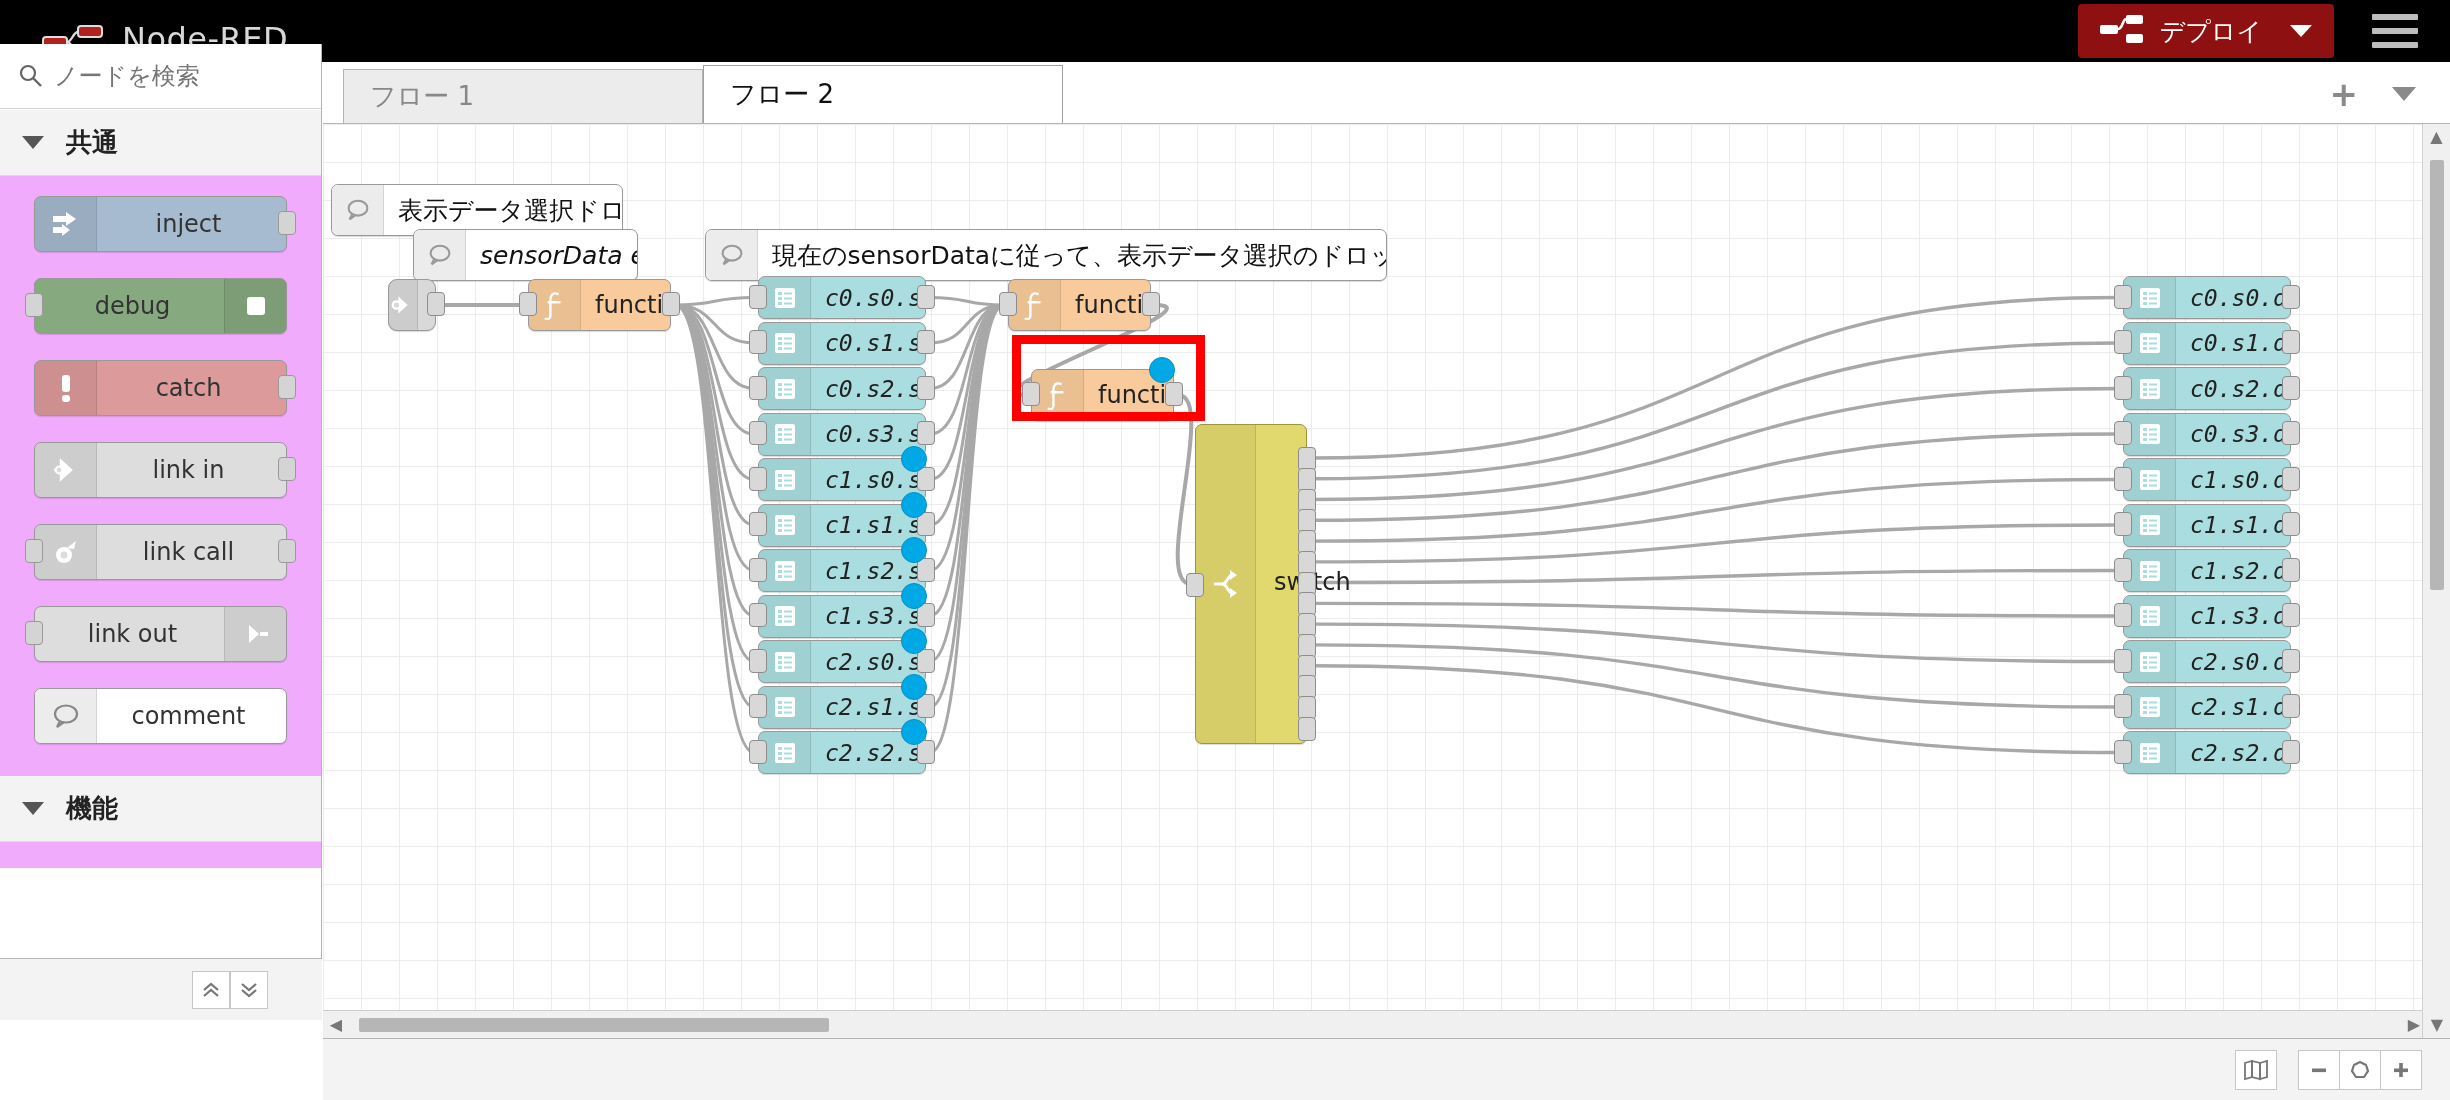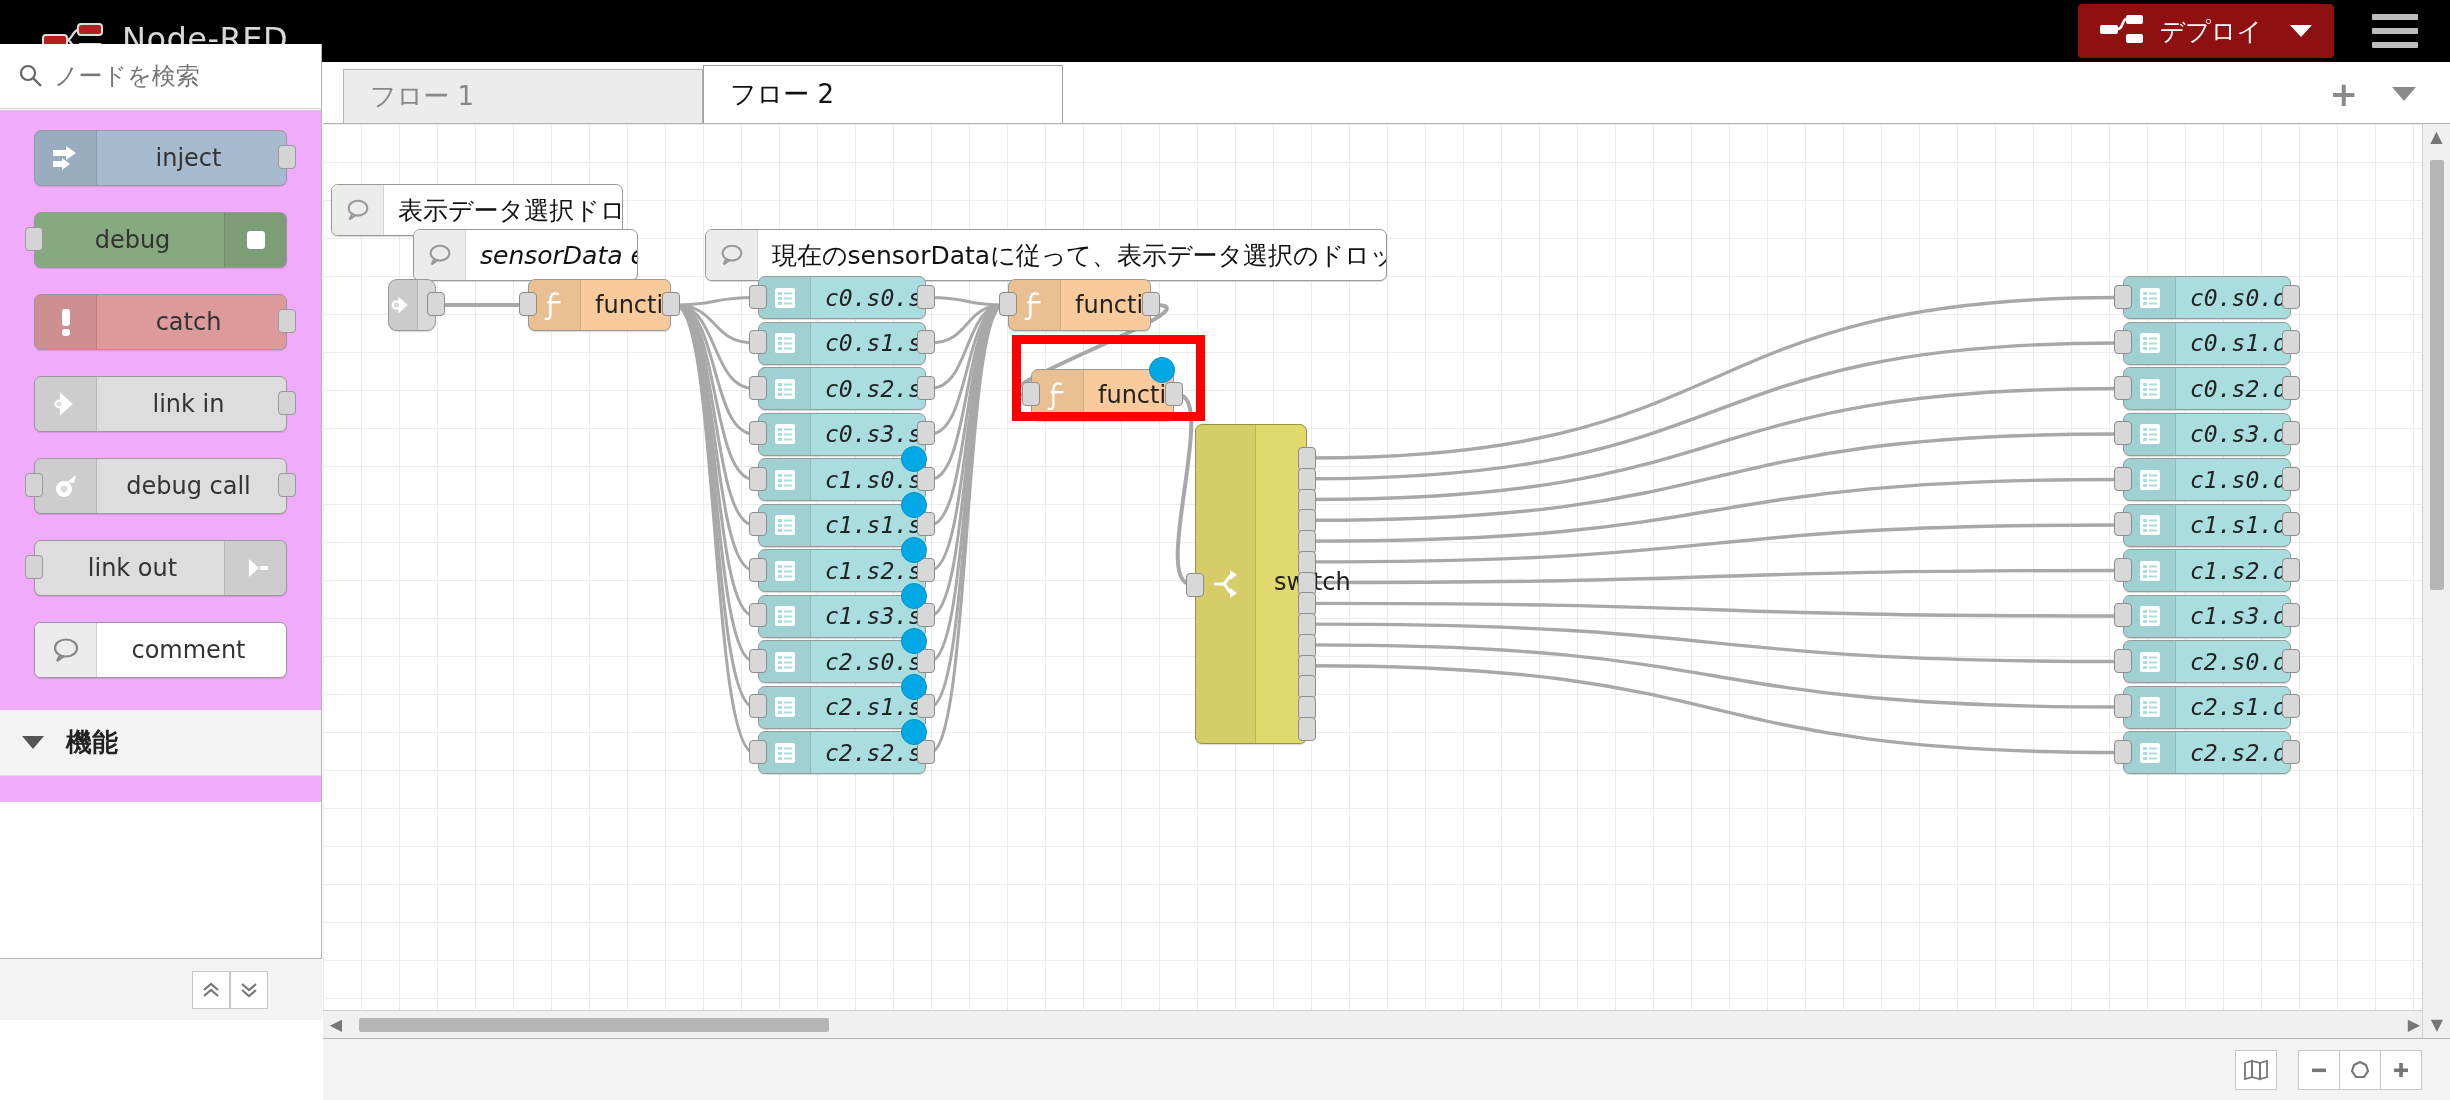--- a/index.html
+++ b/index.html
@@ -8,21 +8,21 @@
     font-family: "DejaVu Sans", "Liberation Sans", sans-serif;
     background:#fff; font-size:22px; color:#333;
   }
   #app { position:relative; width:2450px; height:1100px; }
 
   
   .header {
     position:absolute; left:0; top:0; width:2450px; height:62px;
     background:#000; display:flex; align-items:center;
   }
-  .brand { display:flex; align-items:center; margin-left:42px; gap:18px;margin-top:16px; }
+  .brand { display:flex; align-items:flex-end; margin-left:42px; gap:18px;margin-top:16px; }
   .logo-svg { display:block; }
   .brand-title { color:#d8d8d8; font-size:32px; letter-spacing:.5px; font-weight:400; }
   .header-right { margin-left:auto; display:flex; align-items:center; height:62px; }
   .deploy-btn {
     display:flex; align-items:center; background:#8f1010; height:54px;
     border-radius:4px; padding:0 10px 0 22px; margin-right:0px; cursor:pointer;
   }
   .deploy-icon { margin-right:16px; display:block; }
   .deploy-label { color:#fff; font-size:25px; }
   .deploy-caret {
@@ -242,20 +242,24 @@
         <svg width="26" height="26" viewBox="0 0 26 26">
           <circle cx="10" cy="10" r="7" stroke="#666" stroke-width="2.2" fill="none"></circle>
           <line x1="15" y1="15" x2="23" y2="23" stroke="#666" stroke-width="2.4"></line>
         </svg>
       </span>
       <input class="search-input" value="" placeholder="ノードを検索" style="">
     </div>
 
     <div class="palette-scroll">
 
+      <div class="cat-header">
+        <span class="cat-chevron"></span>
+        <span class="cat-label">共通</span>
+      </div>
       <div class="cat-body">
 
         <div class="pnode" style="background:#a6bbcf">
           <span class="nicon">
             <svg width="30" height="26" viewBox="0 0 30 26">
               <path d="M2 5 h13 v-4 l10 7 -10 7 v-4 H2 z" fill="#fff"></path>
               <path d="M2 16 h9 v-3 l8 6 -8 6 v-3 H2 z" fill="#fff"></path>
             </svg>
           </span>
           <span class="nlabel">inject</span>
@@ -297,21 +301,21 @@
         </div>
 
         <div class="pnode" style="background:#dddddd">
           <span class="nicon">
             <svg width="30" height="28" viewBox="0 0 30 28">
               <circle cx="13" cy="17" r="8" fill="#fff"></circle>
               <circle cx="13" cy="17" r="3.4" fill="#ddd"></circle>
               <path d="M16 10 l9 -7 -2 8 z" fill="#fff"></path>
             </svg>
           </span>
-          <span class="nlabel">debug call</span>
+          <span class="nlabel">link call</span>
           <span class="port in"></span>
           <span class="port out"></span>
         </div>
 
         <div class="pnode icon-right" style="background:#dddddd">
           <span class="nicon">
             <svg width="30" height="26" viewBox="0 0 30 26">
               <path d="M8 4 l10 9 -10 9 z" fill="#fff"></path>
               <rect x="19" y="11" width="8" height="4" fill="#fff"></rect>
             </svg>

